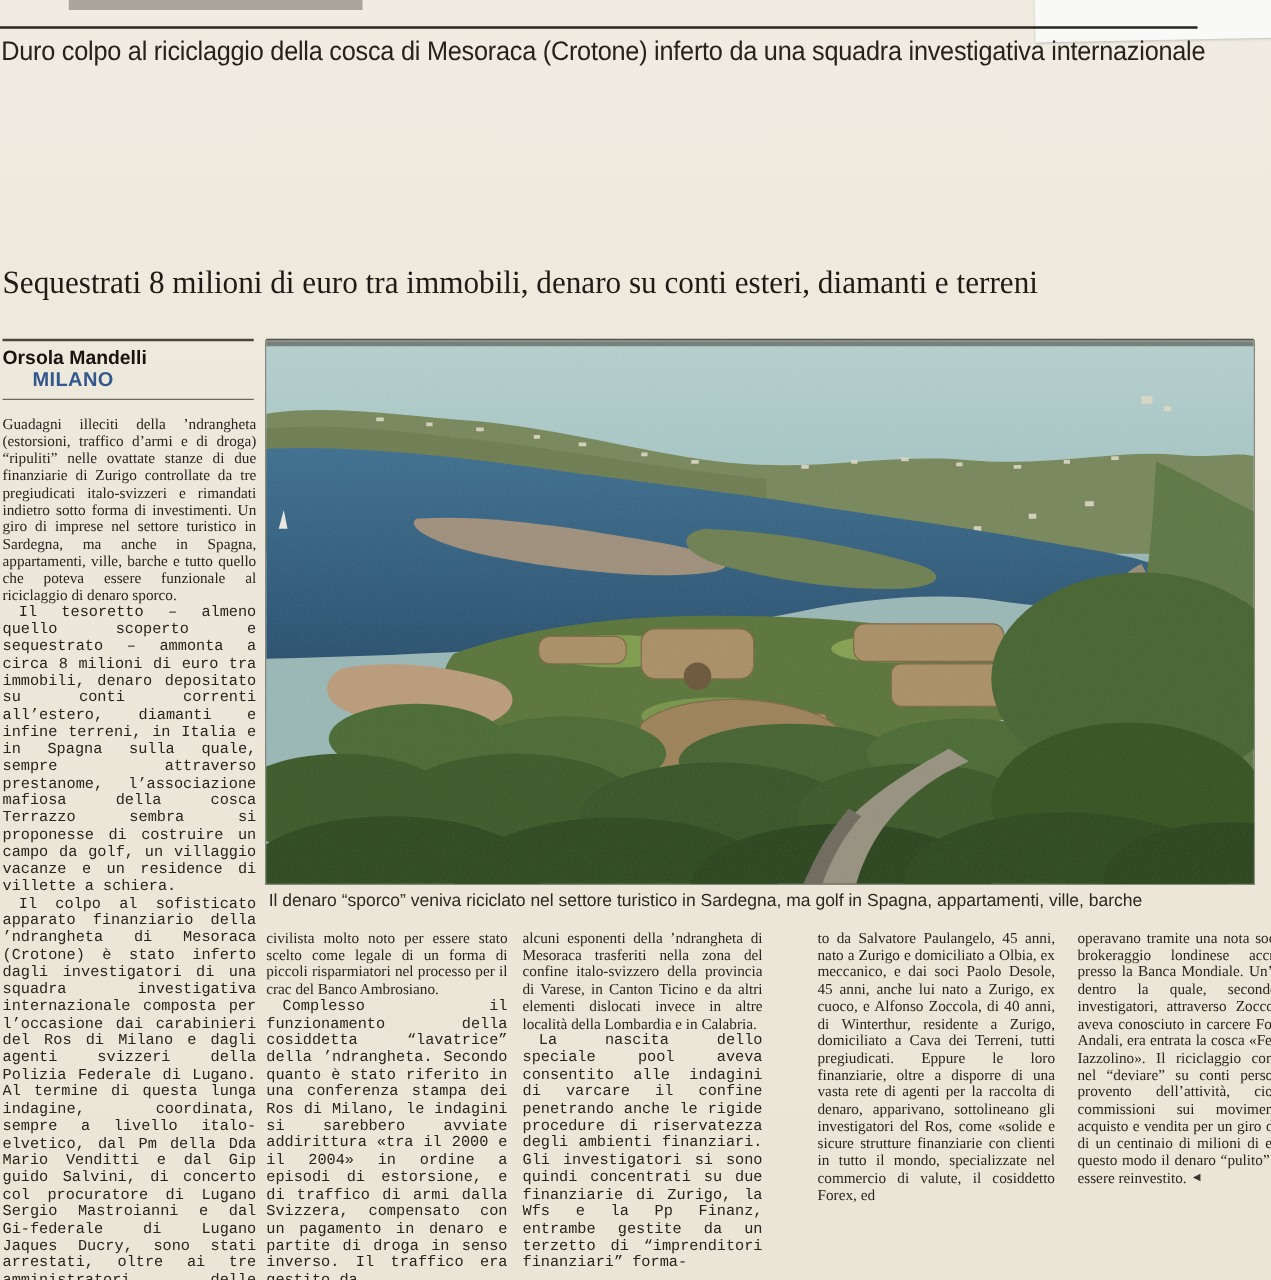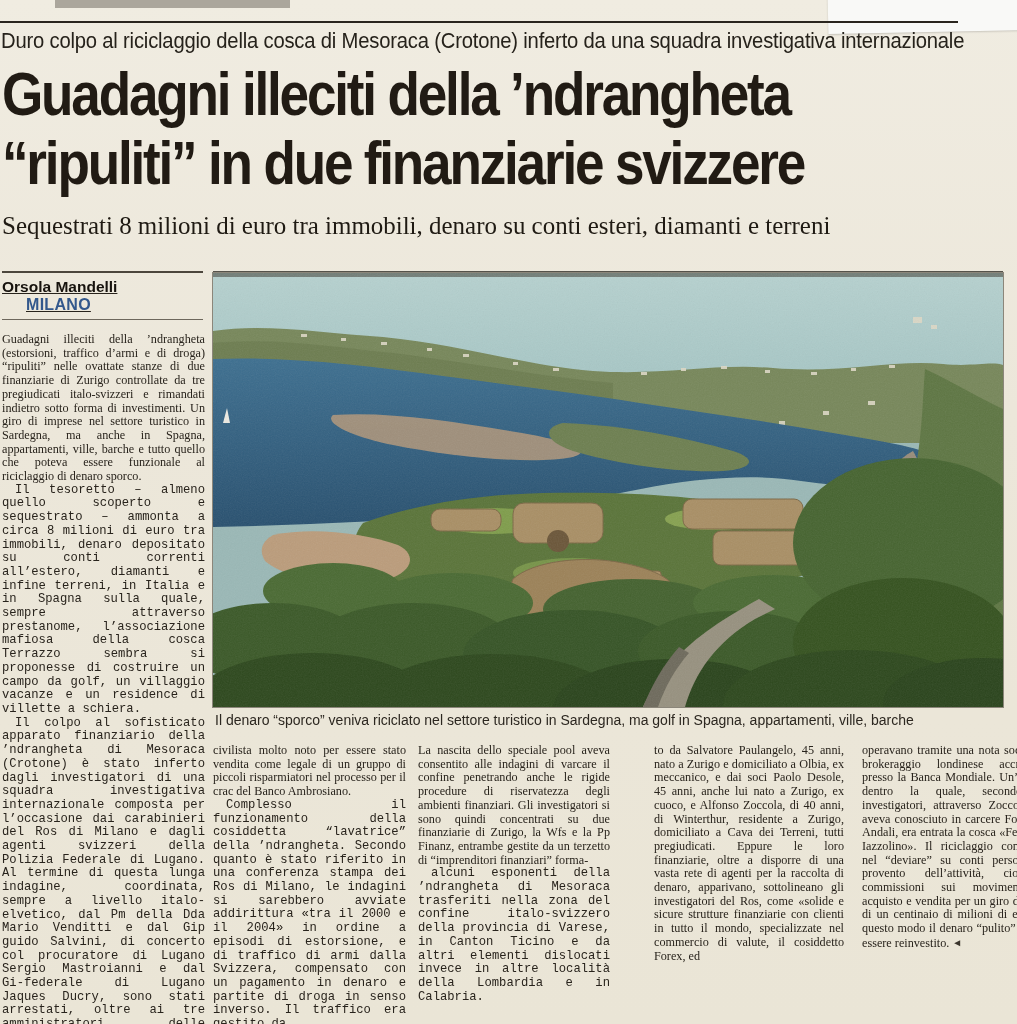--- a/index.html
+++ b/index.html
@@ -21,21 +21,21 @@
     display:inline-block;white-space:nowrap;
     font-family:"Liberation Sans",sans-serif;font-weight:bold;
     font-size:61px;line-height:69px;letter-spacing:-2.5px;color:#211b14;
     transform:scaleX(.87);transform-origin:left center;
   }
   .subhead{
     position:absolute;left:2px;top:211px;white-space:nowrap;
     font-family:"Liberation Serif",serif;font-size:26px;color:#1f1a13;
     transform:scaleX(.96);transform-origin:left center;
   }
-  .byline{position:absolute;left:2px;top:271px;width:201px;border-top:2px solid #4c463c;border-bottom:1.5px solid #6d675c;padding:5px 0 6px 0;text-decoration:underline;}
+  .byline{position:absolute;left:2px;top:271px;width:201px;border-top:2px solid #4c463c;border-bottom:1.5px solid #6d675c;padding:5px 0 6px 0;}
   .byline .author{font-family:"Liberation Sans",sans-serif;font-weight:bold;font-size:15.5px;color:#17130e;line-height:18px;}
   .byline .location{font-family:"Liberation Sans",sans-serif;font-weight:bold;font-size:16px;line-height:17px;letter-spacing:.3px;margin-left:24px;}
   .col{position:absolute;text-align:justify;overflow:hidden;font-size:12.2px;line-height:13.7px;}
   .col p{margin:0;}
   .col p + p{text-indent:13px;font-family:Liberation Mono, monospace;}
   .col1{left:2px;top:333px;width:203px;height:691px;}
   .colB{top:744px;height:280px;}
   .col2{left:213px;width:193px;}
   .col3{left:418px;width:192px;}
   .col4{left:622px;width:190px;margin-left:32px;}
@@ -52,24 +52,20 @@
 <body>
 
 <div class="page">
 
   <div class="artifact-band"></div>
   <div class="artifact-corner"></div>
   <div class="top-rule"></div>
 
   <div class="kicker">Duro colpo al riciclaggio della cosca di Mesoraca (Crotone) inferto da una squadra investigativa internazionale</div>
 
-  <h1 class="headline">
-    <span class="hl-line">Guadagni illeciti della ’ndrangheta</span><br>
-    <span class="hl-line">“ripuliti” in due finanziarie svizzere</span>
-  </h1>
 
   <div class="subhead">Sequestrati 8 milioni di euro tra immobili, denaro su conti esteri, diamanti e terreni</div>
 
   <div class="byline">
     <div class="author">Orsola Mandelli</div>
     <div class="location" id="loc" style="color: rgb(51, 88, 140);">MILANO</div>
   </div>
 
   <div class="col col1">
     <p>Guadagni illeciti della ’ndrangheta (estorsioni, traffico d’armi e di droga) “ripuliti” nelle ovattate stanze di due finanziarie di Zurigo controllate da tre pregiudicati italo-svizzeri e rimandati indietro sotto forma di investimenti. Un giro di imprese nel settore turistico in Sardegna, ma anche in Spagna, appartamenti, ville, barche e tutto quello che poteva essere funzionale al riciclaggio di denaro sporco.</p>
@@ -176,27 +172,27 @@
       <path d="M430,434 L445,434 C452,414 462,396 476,380 L466,374 C450,392 438,414 430,434 Z" fill="#6e6a5c"></path>
 
       <rect x="0" y="0" width="790" height="4" fill="#3c3a32" opacity=".55"></rect>
       <rect x="0" y="0" width="790" height="434" filter="url(#grain)" opacity=".5" fill="none"></rect>
     </svg>
   </figure>
 
   <div class="caption">Il denaro “sporco” veniva riciclato nel settore turistico in Sardegna, ma golf in Spagna, appartamenti, ville, barche</div>
 
   <div class="col colB col2">
-    <p>civilista molto noto per essere stato vendita come legale di un gruppo di piccoli risparmiatori nel processo per il crac del Banco Ambrosiano.</p>
+    <p>civilista molto noto per essere stato scelto come legale di un forma di piccoli risparmiatori nel processo per il crac del Banco Ambrosiano.</p>
     <p>Complesso il funzionamento della cosiddetta “lavatrice” della ’ndrangheta. Secondo quanto è stato riferito in una conferenza stampa dei Ros di Milano, le indagini si sarebbero avviate addirittura «tra il 2000 e il 2004» in ordine a episodi di estorsione, e di traffico di armi dalla Svizzera, compensato con un pagamento in denaro e partite di droga in senso inverso. Il traffico era gestito da</p>
   </div>
 
   <div class="col colB col3">
+    <p>alcuni esponenti della ’ndrangheta di Mesoraca trasferiti nella zona del confine italo-svizzero della provincia di Varese, in Canton Ticino e da altri elementi dislocati invece in altre località della Lombardia e in Calabria.</p>
     <p>La nascita dello speciale pool aveva consentito alle indagini di varcare il confine penetrando anche le rigide procedure di riservatezza degli ambienti finanziari. Gli investigatori si sono quindi concentrati su due finanziarie di Zurigo, la Wfs e la Pp Finanz, entrambe gestite da un terzetto di “imprenditori finanziari” forma-</p>
-    <p>alcuni esponenti della ’ndrangheta di Mesoraca trasferiti nella zona del confine italo-svizzero della provincia di Varese, in Canton Ticino e da altri elementi dislocati invece in altre località della Lombardia e in Calabria.</p>
   </div>
 
   <div class="col colB col4">
     <p>to da Salvatore Paulangelo, 45 anni, nato a Zurigo e domiciliato a Olbia, ex meccanico, e dai soci Paolo Desole, 45 anni, anche lui nato a Zurigo, ex cuoco, e Alfonso Zoccola, di 40 anni, di Winterthur, residente a Zurigo, domiciliato a Cava dei Terreni, tutti pregiudicati. Eppure le loro finanziarie, oltre a disporre di una vasta rete di agenti per la raccolta di denaro, apparivano, sottolineano gli investigatori del Ros, come «solide e sicure strutture finanziarie con clienti in tutto il mondo, specializzate nel commercio di valute, il cosiddetto Forex, ed</p>
   </div>
 
   <div class="col colB col5">
     <p><span>operavano tramite una nota società di brokeraggio londinese accreditata presso la Banca Mondiale. Un’attività dentro la quale, secondo gli investigatori, attraverso Zoccola che aveva conosciuto in carcere Fortunato Andali, era entrata la cosca «Ferrazzo-Iazzolino». Il riciclaggio consisteva nel “deviare” su conti personali il provento dell’attività, cioè le commissioni sui movimenti di acquisto e vendita per un giro di affari di un centinaio di milioni di euro. In questo modo il denaro “pulito” poteva essere reinvestito.</span> <span class="endmark">◄</span></p>
   </div>
 

